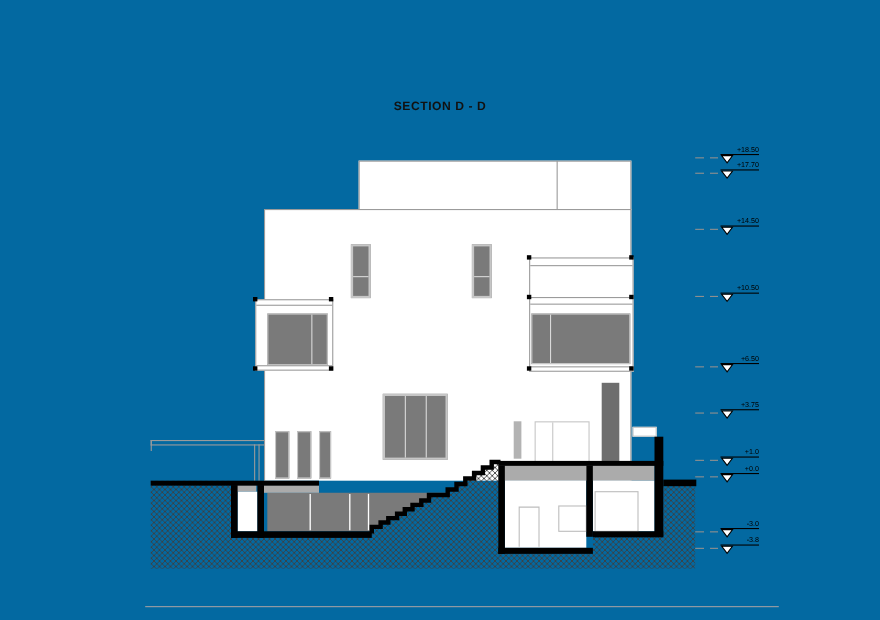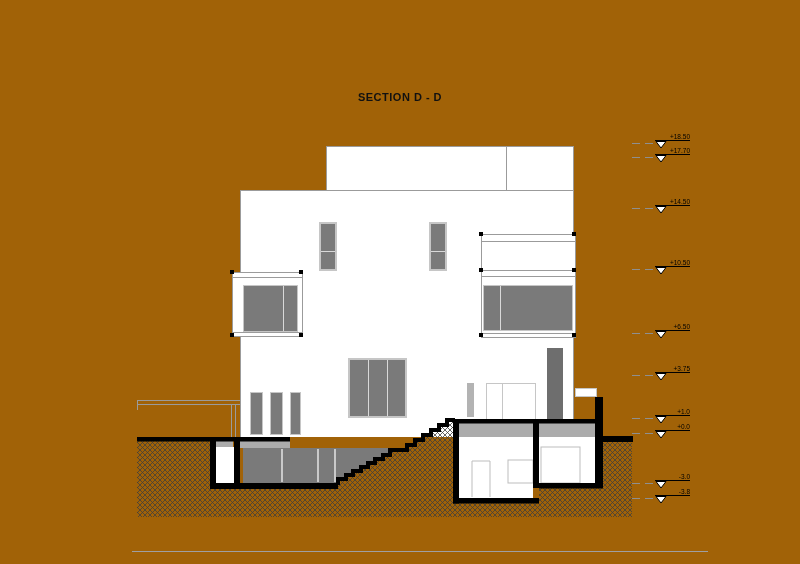--- a/index.html
+++ b/index.html
@@ -1,17 +1,17 @@
 <!DOCTYPE html>
 <html><head>
 <meta charset="utf-8">
 <style>
   html,body{margin:0;padding:0;background:#ffffff;}
   .canvas{
-    position:relative;width:800px;height:564px;background:#a16207;overflow:hidden;
+    position:relative;width:800px;height:564px;background:#0369a1;overflow:hidden;
     font-family:"Liberation Sans",sans-serif;
   }
   .abs{position:absolute;}
   .title{
     left:280px;top:91px;width:240px;text-align:center;
     font-size:11px;font-weight:bold;letter-spacing:.5px;color:#111;
   }
   
   .outline{border:1px solid #9b9b9b;background:#ffffff;box-sizing:border-box;}
   .vline{background:#9b9b9b;width:1px;}

